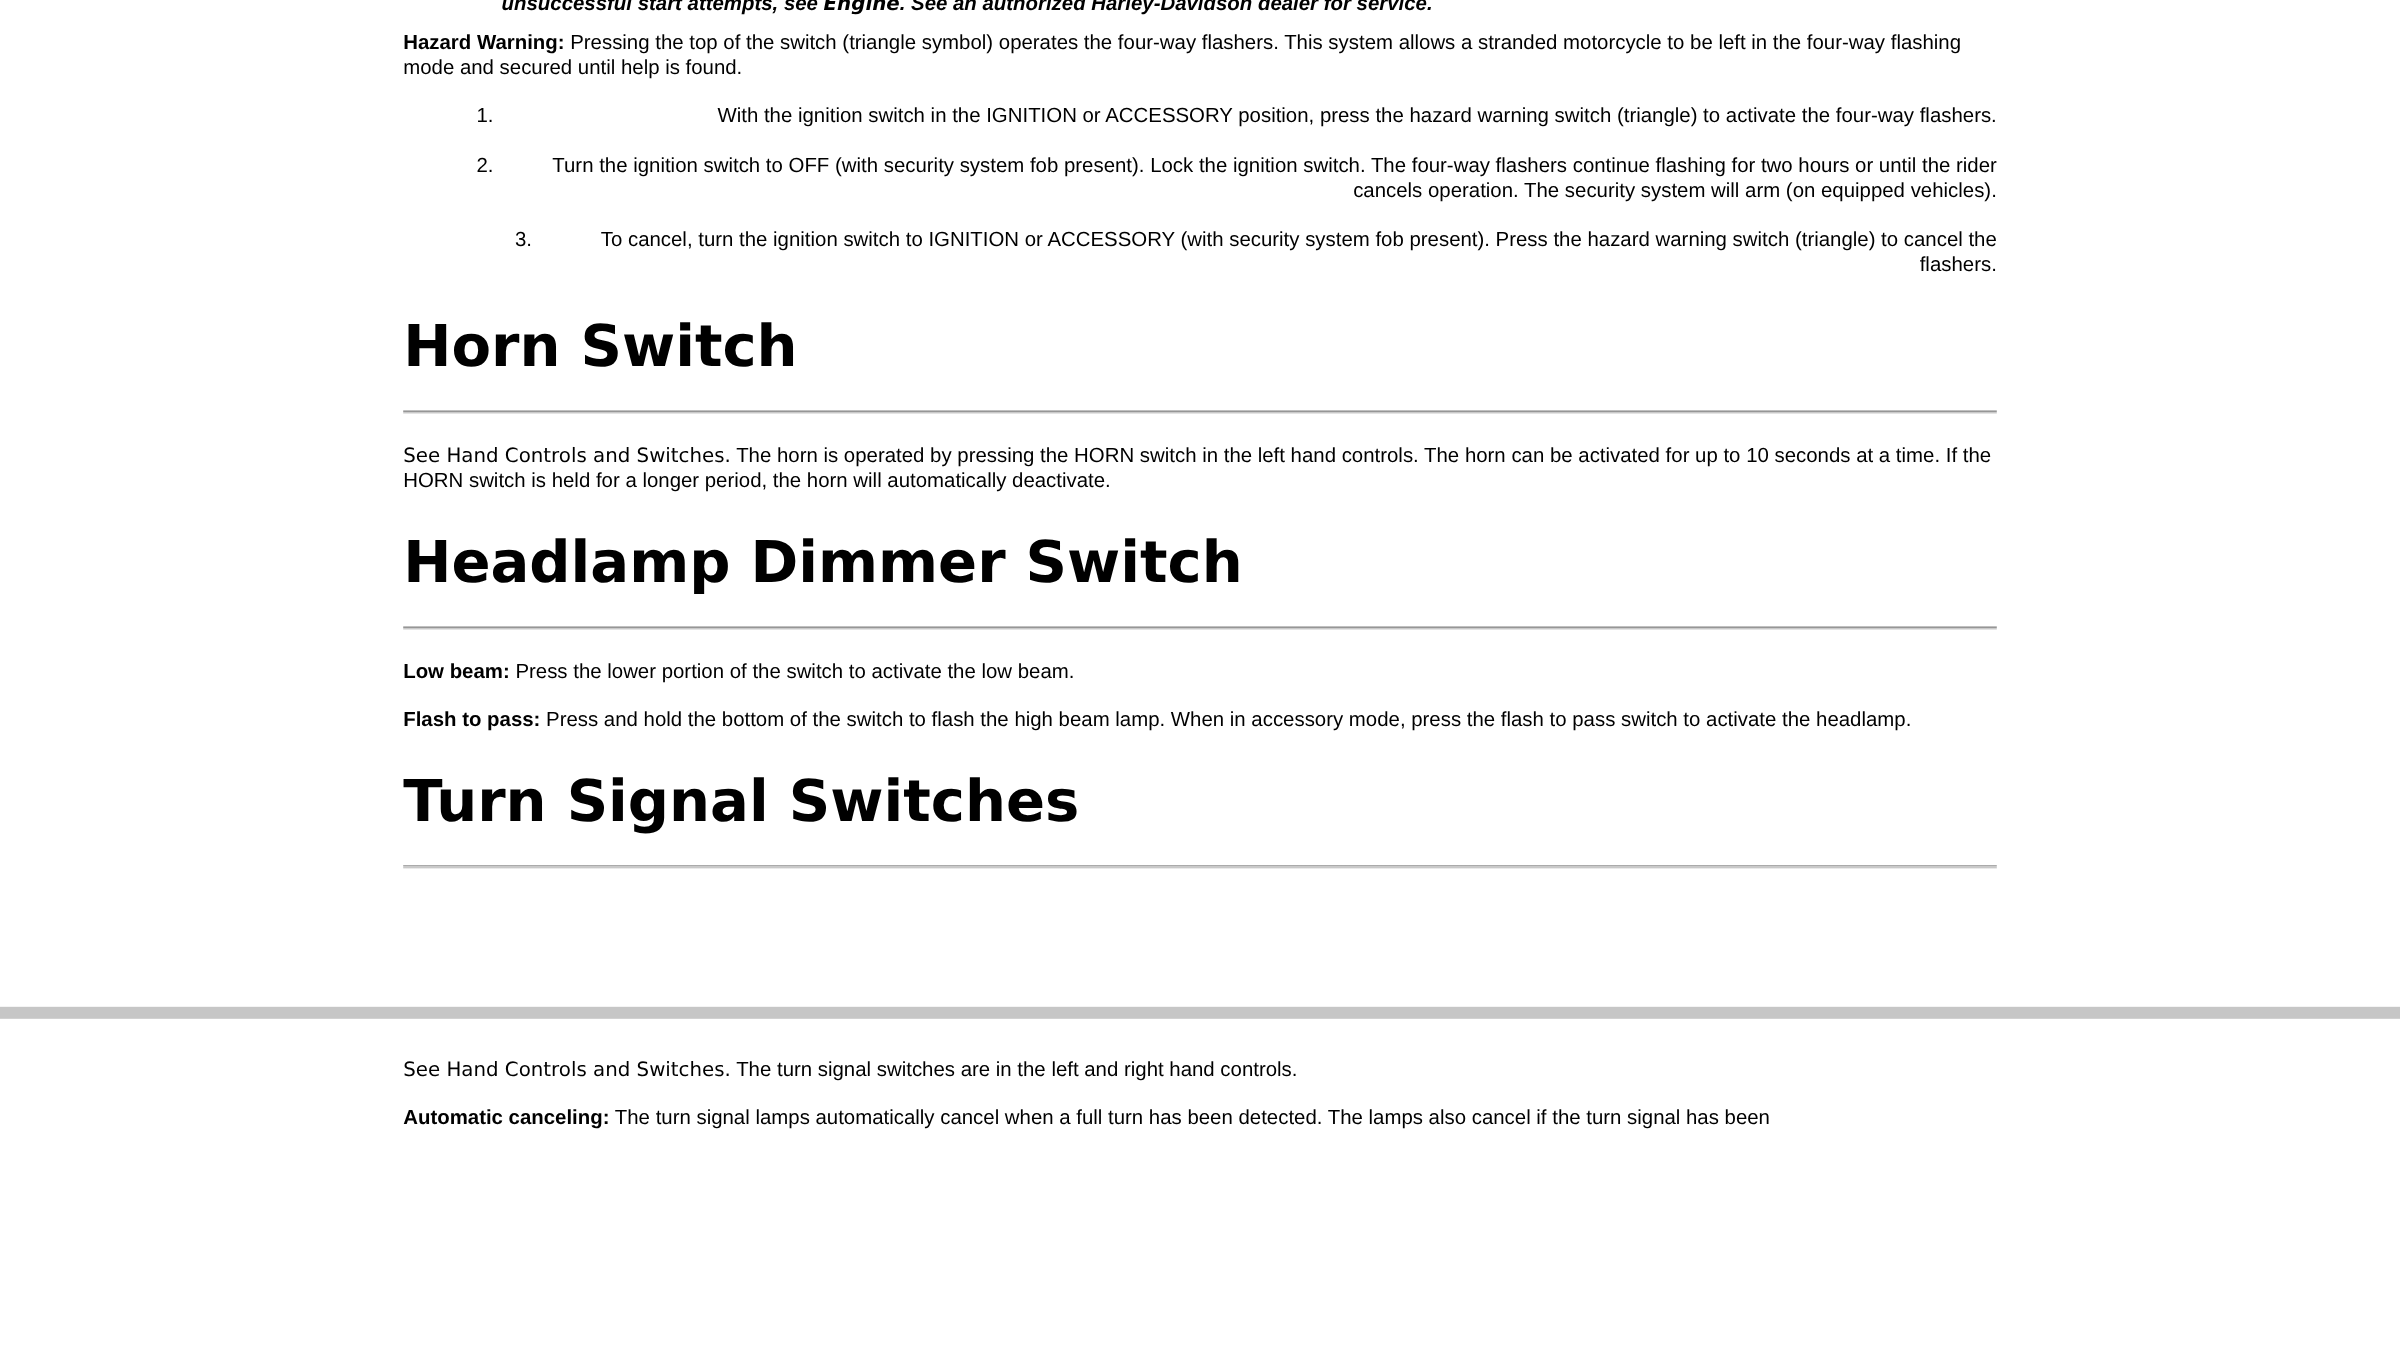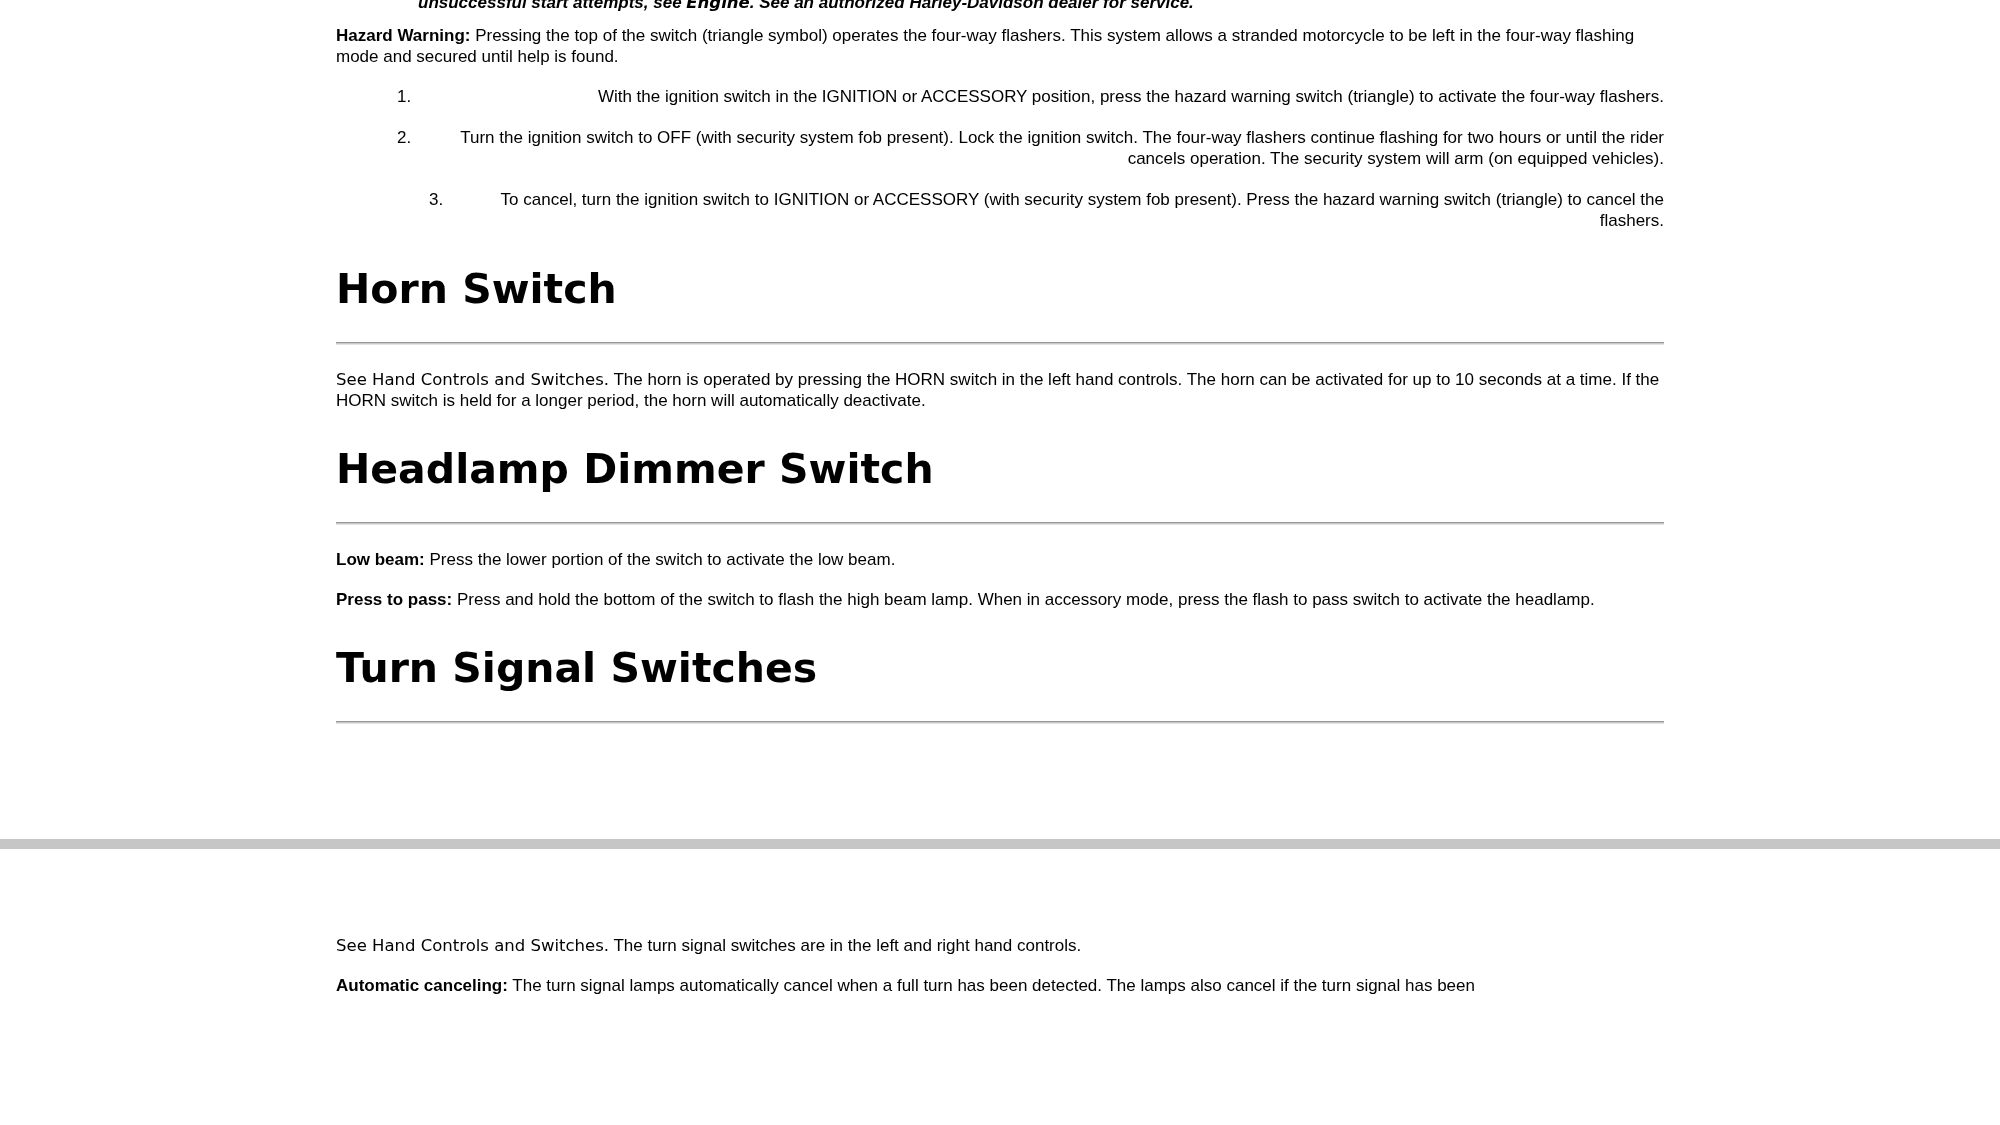--- a/index.html
+++ b/index.html
@@ -6,21 +6,21 @@
   body {
     width: 2000px;
     height: 1125px;
     background: #ffffff;
     color: #000000;
     font-family: "Liberation Sans", sans-serif;
     font-size: 17px;
     line-height: 21px;
   }
   .page { padding: 0 336px; }
-  .page-2 { padding-top: 86px; }
+  .page-2 { padding-top: 32px; }
 
   p { margin: 0 0 19px 0; }
 
   .notice {
     margin: -8px 0 12px 82px;
     font-weight: bold;
     font-style: italic;
   }
 
   .xref {
@@ -38,21 +38,21 @@
 
   ol {
     margin: 0;
     padding-left: 80px;
   }
   li { margin: 0 0 20px 0; text-align: right; }
   li:last-child { margin-bottom: 0; margin-left: 32px; }
 
   h1 {
     font-family: "DejaVu Sans", sans-serif;
-    font-size: 41px;
+    font-size: 48px;
     line-height: 42px;
     font-weight: bold;
     margin: 37px 0 0 0;
   }
 
   .rule {
     border: 0;
     height: 3px;
     margin: 32px 0 24px 0;
     background: linear-gradient(to bottom,
@@ -86,21 +86,21 @@
   <h1>Horn Switch</h1>
   <div class="rule"></div>
   <p><span class="xref">See Hand Controls and Switches.</span><span> The horn is operated by pressing the HORN switch in the left hand controls. The horn can be activated for up to 10 seconds at a time. If the HORN switch is held for a longer period, the horn will automatically deactivate.</span></p>
 
   <h1>Headlamp Dimmer Switch</h1>
   <div class="rule"></div>
 
 
   <p><b class="lead">Low beam:</b><span> Press the lower portion of the switch to activate the low beam.</span></p>
 
-  <p><b class="lead">Press to pass:</b><span> Press and hold the bottom of the switch to flash the high beam lamp. When in accessory mode, press the flash to pass switch to activate the headlamp.</span></p>
+  <p><b class="lead">Flash to pass:</b><span> Press and hold the bottom of the switch to flash the high beam lamp. When in accessory mode, press the flash to pass switch to activate the headlamp.</span></p>
 
   <h1>Turn Signal Switches</h1>
   <div class="rule"></div>
 
 </div>
 
 <div class="page-sep"></div>
 
 <div class="page page-2">
 

